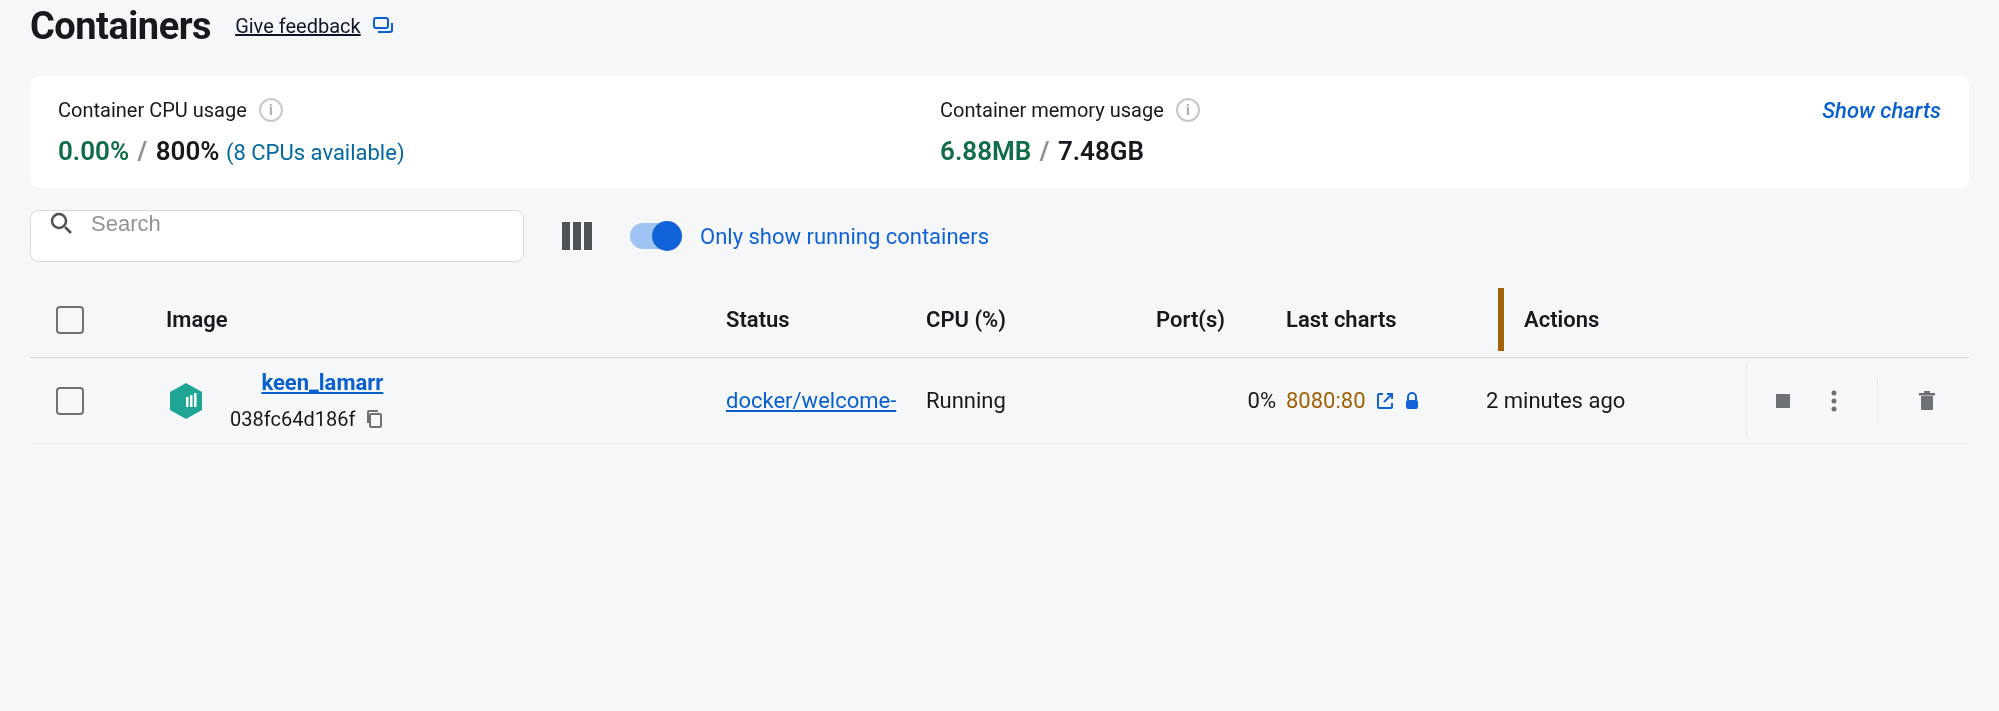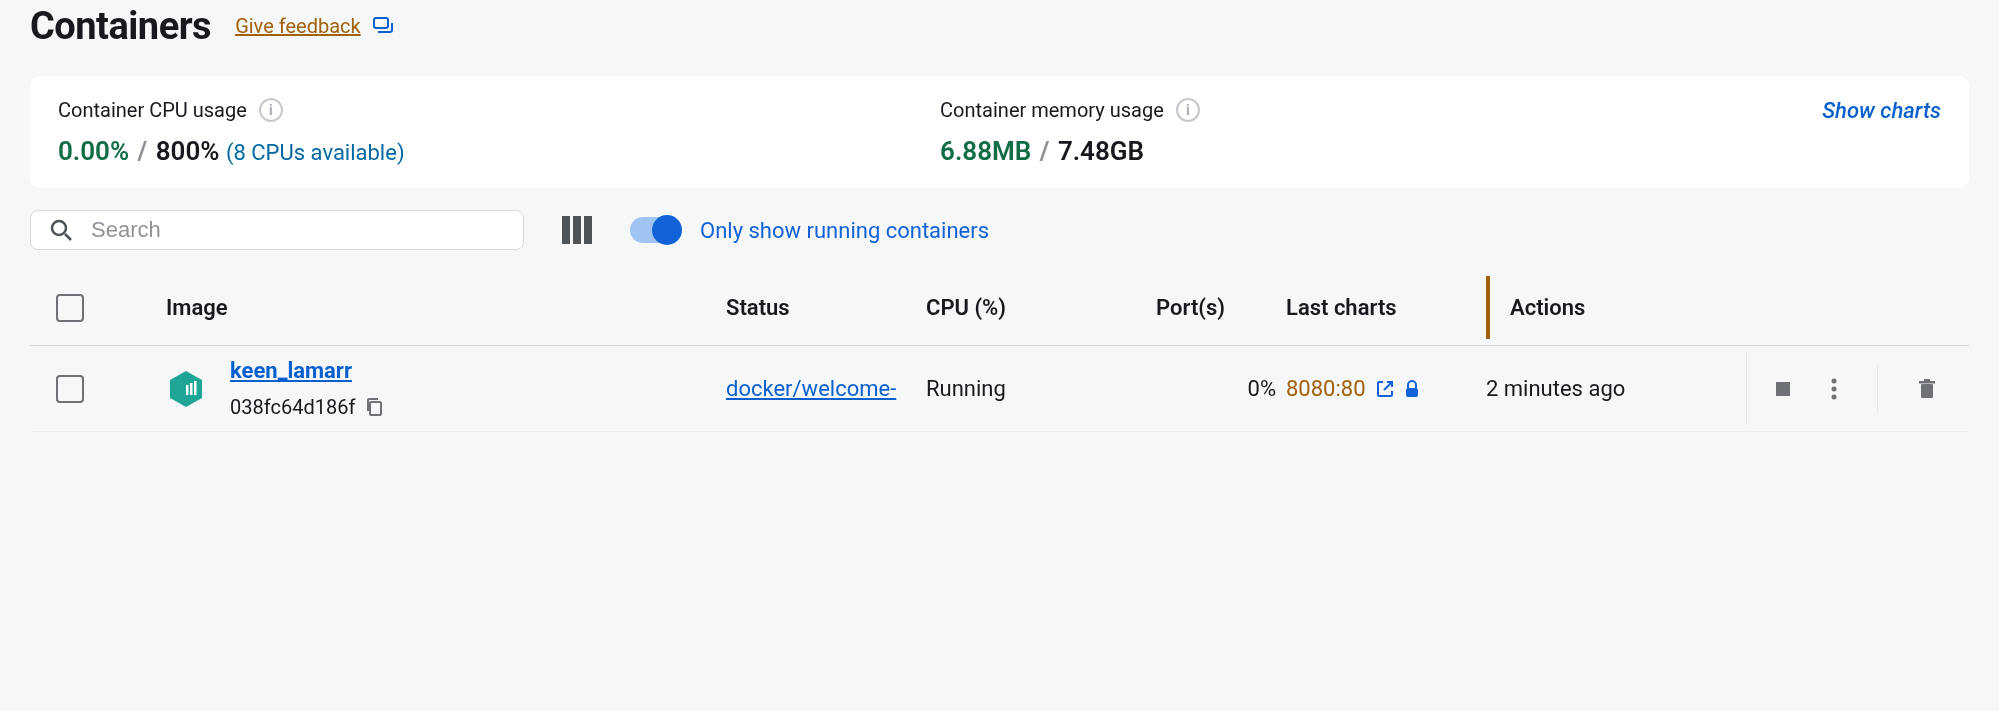--- a/index.html
+++ b/index.html
@@ -19,21 +19,21 @@
     align-items: center;
     gap: 24px;
     margin-bottom: 28px;
   }
   h1 {
     font-size: 38px;
     font-weight: 700;
     letter-spacing: -0.5px;
   }
   .feedback-link {
-    color: #a16207;
+    color: #0f172a;
     font-size: 20px;
     text-decoration: underline;
     display: flex;
     align-items: center;
     gap: 12px;
     cursor: pointer;
   }
   .feedback-link svg { stroke: #0860cf; }
 
   .stats-card {
@@ -81,26 +81,26 @@
 
   .toolbar {
     display: flex;
     align-items: center;
     gap: 38px;
     margin-top: 22px;
     margin-bottom: 20px;
   }
   .search-box {
     width: 494px;
-    height: 40px;
+    height: 52px;
     background: #fff;
     border: 1px solid #d7d9db;
     border-radius: 8px;
     display: flex;
-    align-items: center;
+    align-items: flex-start;
     padding: 0 18px;
     gap: 18px;
   }
   .search-box input {
     border: none;
     outline: none;
     font-size: 22px;
     flex: 1;
     color: #17191e;
     background: transparent;
@@ -154,21 +154,21 @@
   }
   .trow {
     height: 86px;
     border-bottom: 1px solid #eceef0;
   }
   .name-cell { display:flex; align-items:center; gap:24px; }
   .hex {
     width: 40px; height: 40px;
     position: relative;
   }
-  .name-col { display:flex; flex-direction:column; gap:12px; }
+  .name-col { display:flex; flex-direction:column; gap:12px;align-items:flex-end; }
   .container-link {
     color: #0860cf;
     font-size: 22px;
     font-weight: 700;
     text-decoration: underline;
   }
   .id-row { display:flex; align-items:center; gap:10px; font-size:20px; color:#17191e; }
   .image-link {
     color: #0860cf;
     font-size: 22px;
@@ -183,24 +183,25 @@
     font-size: 22px;
     font-weight: 600;
   }
   .actions-cell {
     display:flex; align-items:center; gap:40px;
     border-left: 1px solid #e6e8ea;
     height: 100%;
     padding-left: 28px;
   }
   .thead .actions-header {
-    border-left: 4px solid #a16207;
+    border-left: 6px solid #a16207;
     height: 100%;
     display:flex; align-items:center;
     padding-left: 20px;
+    margin-left: 12px;
   }
   .action-btn { cursor:pointer; color:#6e7176; display:flex; align-items:center; justify-content:center; }
   .vsep { width:1px; height:46px; background:#e6e8ea; }
   .col-check { display:flex; }
 </style>
 </head>
 <body>
 
 <div class="page">
 

